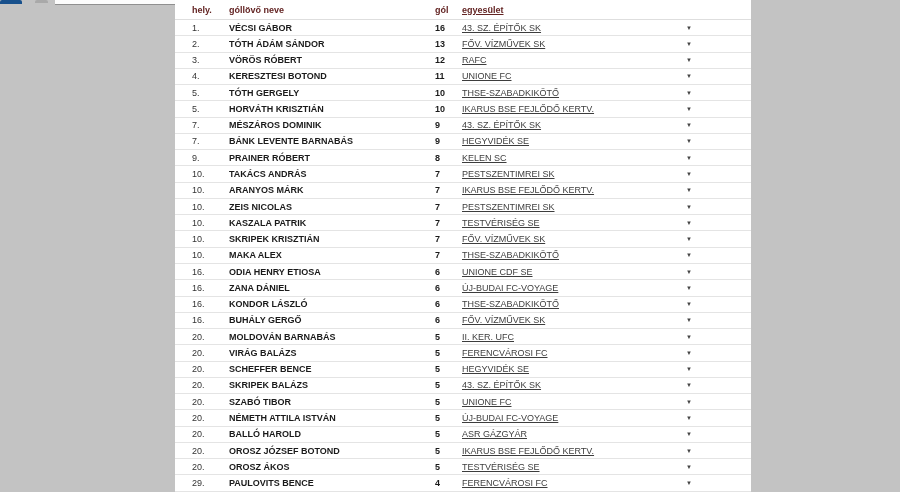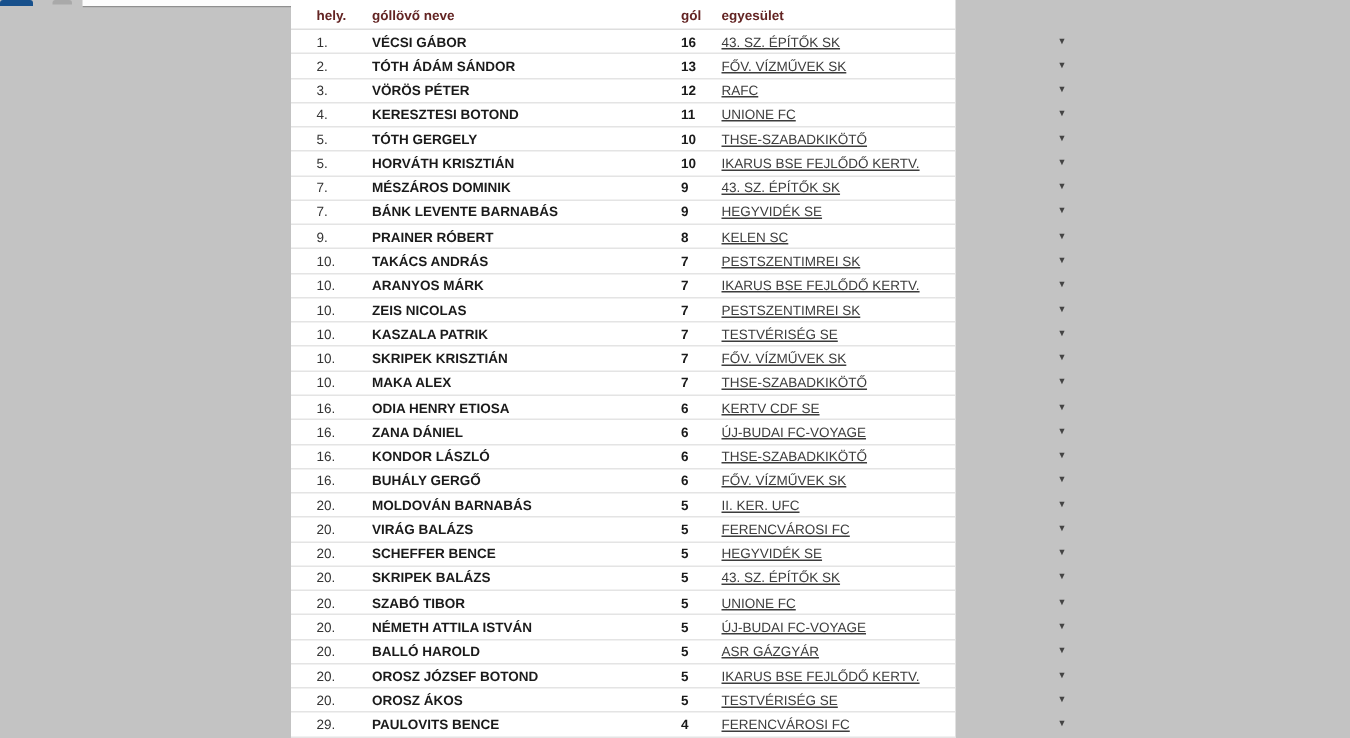--- a/index.html
+++ b/index.html
@@ -31,21 +31,21 @@
     background:#cdcdcd;
     border-left:1px solid #9a9a9a; border-right:1px solid #9a9a9a;
   }
   .strip-text-remnant {
     position:absolute; left:490px; top:2px; width:10px; height:2px;
     background:#6b5a58; opacity:.85;
   }
 
   
   .content {
-    position:absolute; left:194px; top:0; width:443px; height:492px;
+    position:absolute; left:175px; top:0; width:576px; height:492px;
     background:#ffffff;
   }
 
   
   .thead {
     position:relative; height:20px;
     border-bottom:1px solid #dedede;
   }
   .thead span {
     position:absolute; bottom:4px; white-space:nowrap;
@@ -63,21 +63,21 @@
   .col-name   { left:54px;  color:#1a1a1a; font-weight:bold;text-align:center; }
   .col-goals  { left:260px; color:#1a1a1a; font-weight:bold; }
   .col-club   { left:287px; color:#3d3d3d;text-decoration:underline; }
   .col-arrow  {
     left:508px; width:12px; text-align:center;
     font-size:6px !important; color:#444444; cursor:pointer;
   }
   .thead .h-rank  { left:17px; }
   .thead .h-name  { left:54px;margin-top:44px; }
   .thead .h-goals { left:260px; }
-  .thead .h-club  { left:287px; }
+  .thead .h-club  { left:287px;text-decoration:underline; }
 </style>
 </head>
 <body>
 
 <div class="top-strip">
   <div class="tab-blue"></div>
   <div class="tab-gray"></div>
   <div class="address-bar"></div>
   <div class="strip-button"></div>
   <div class="strip-text-remnant"></div>
@@ -103,21 +103,21 @@
   <div class="row">
     <span class="col-rank">2.</span>
     <span class="col-name">TÓTH ÁDÁM SÁNDOR</span>
     <span class="col-goals">13</span>
     <span class="col-club">FŐV. VÍZMŰVEK SK</span>
     <span class="col-arrow">▼</span>
   </div>
 
   <div class="row">
     <span class="col-rank">3.</span>
-    <span class="col-name">VÖRÖS PÉTER</span>
+    <span class="col-name">VÖRÖS RÓBERT</span>
     <span class="col-goals">12</span>
     <span class="col-club">RAFC</span>
     <span class="col-arrow">▼</span>
   </div>
 
   <div class="row">
     <span class="col-rank">4.</span>
     <span class="col-name">KERESZTESI BOTOND</span>
     <span class="col-goals">11</span>
     <span class="col-club">UNIONE FC</span>
@@ -209,21 +209,21 @@
     <span class="col-name">MAKA ALEX</span>
     <span class="col-goals">7</span>
     <span class="col-club">THSE-SZABADKIKÖTŐ</span>
     <span class="col-arrow">▼</span>
   </div>
 
   <div class="row">
     <span class="col-rank">16.</span>
     <span class="col-name">ODIA HENRY ETIOSA</span>
     <span class="col-goals">6</span>
-    <span class="col-club">KERTV CDF SE</span>
+    <span class="col-club">UNIONE CDF SE</span>
     <span class="col-arrow">▼</span>
   </div>
 
   <div class="row">
     <span class="col-rank">16.</span>
     <span class="col-name">ZANA DÁNIEL</span>
     <span class="col-goals">6</span>
     <span class="col-club">ÚJ-BUDAI FC-VOYAGE</span>
     <span class="col-arrow">▼</span>
   </div>

